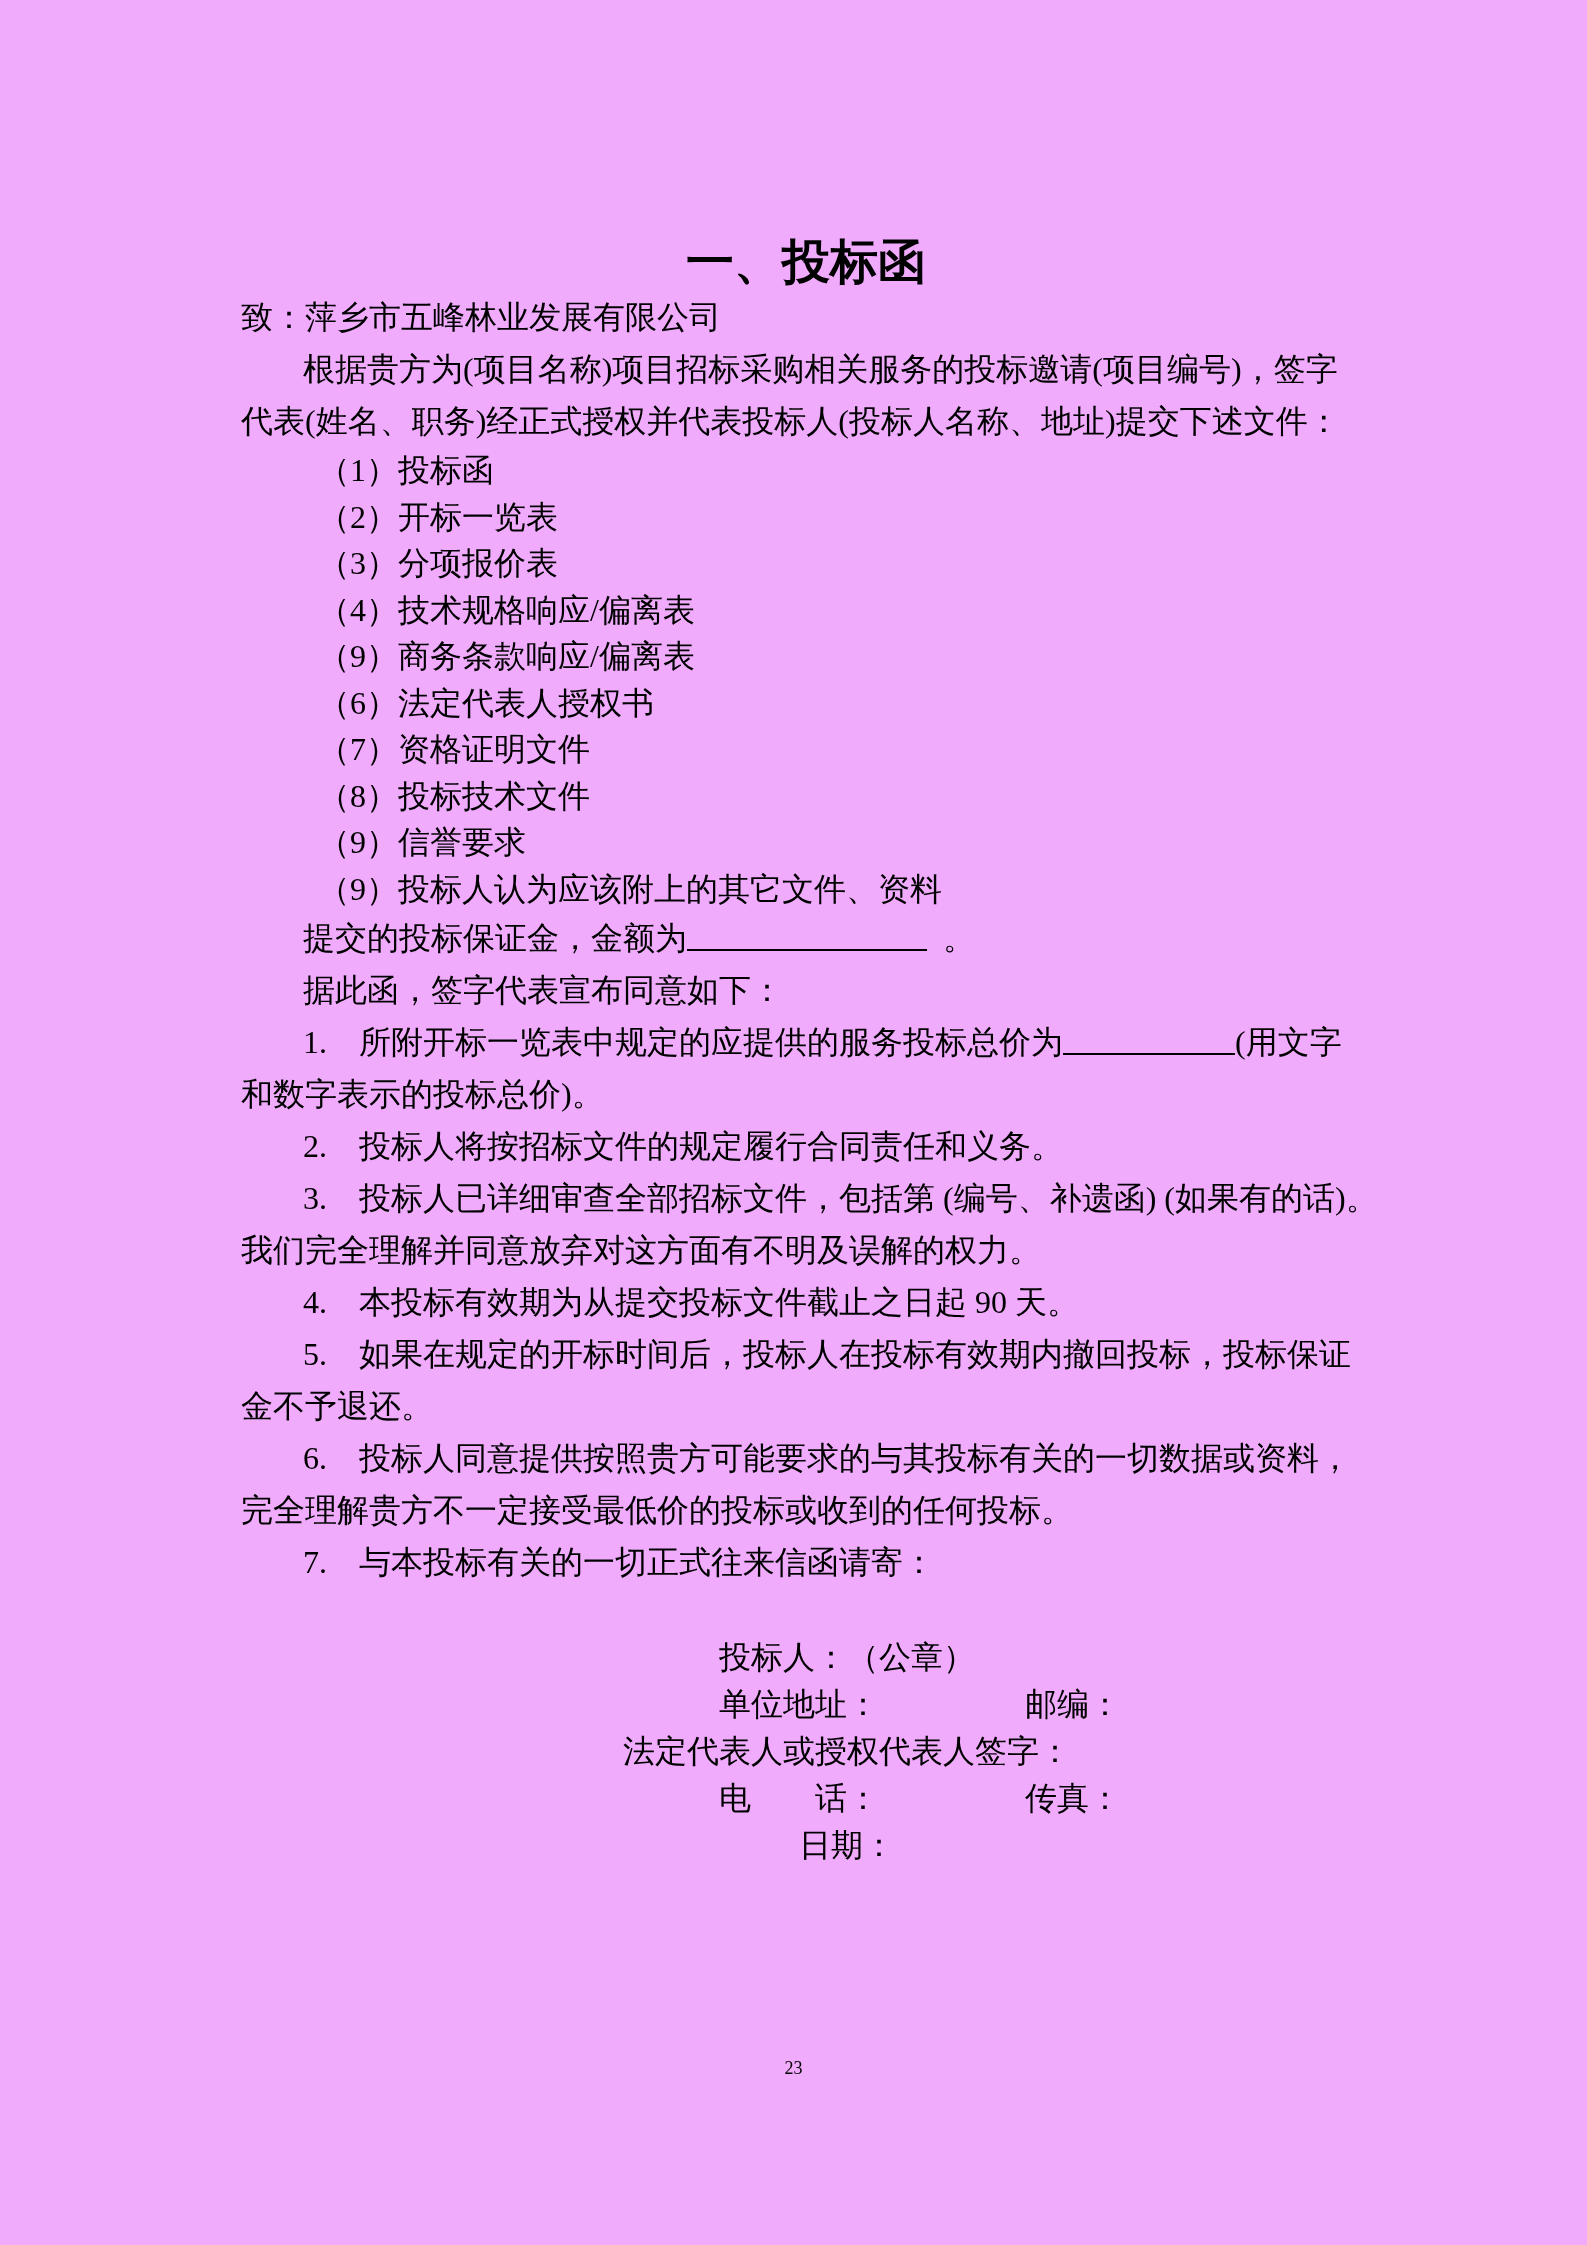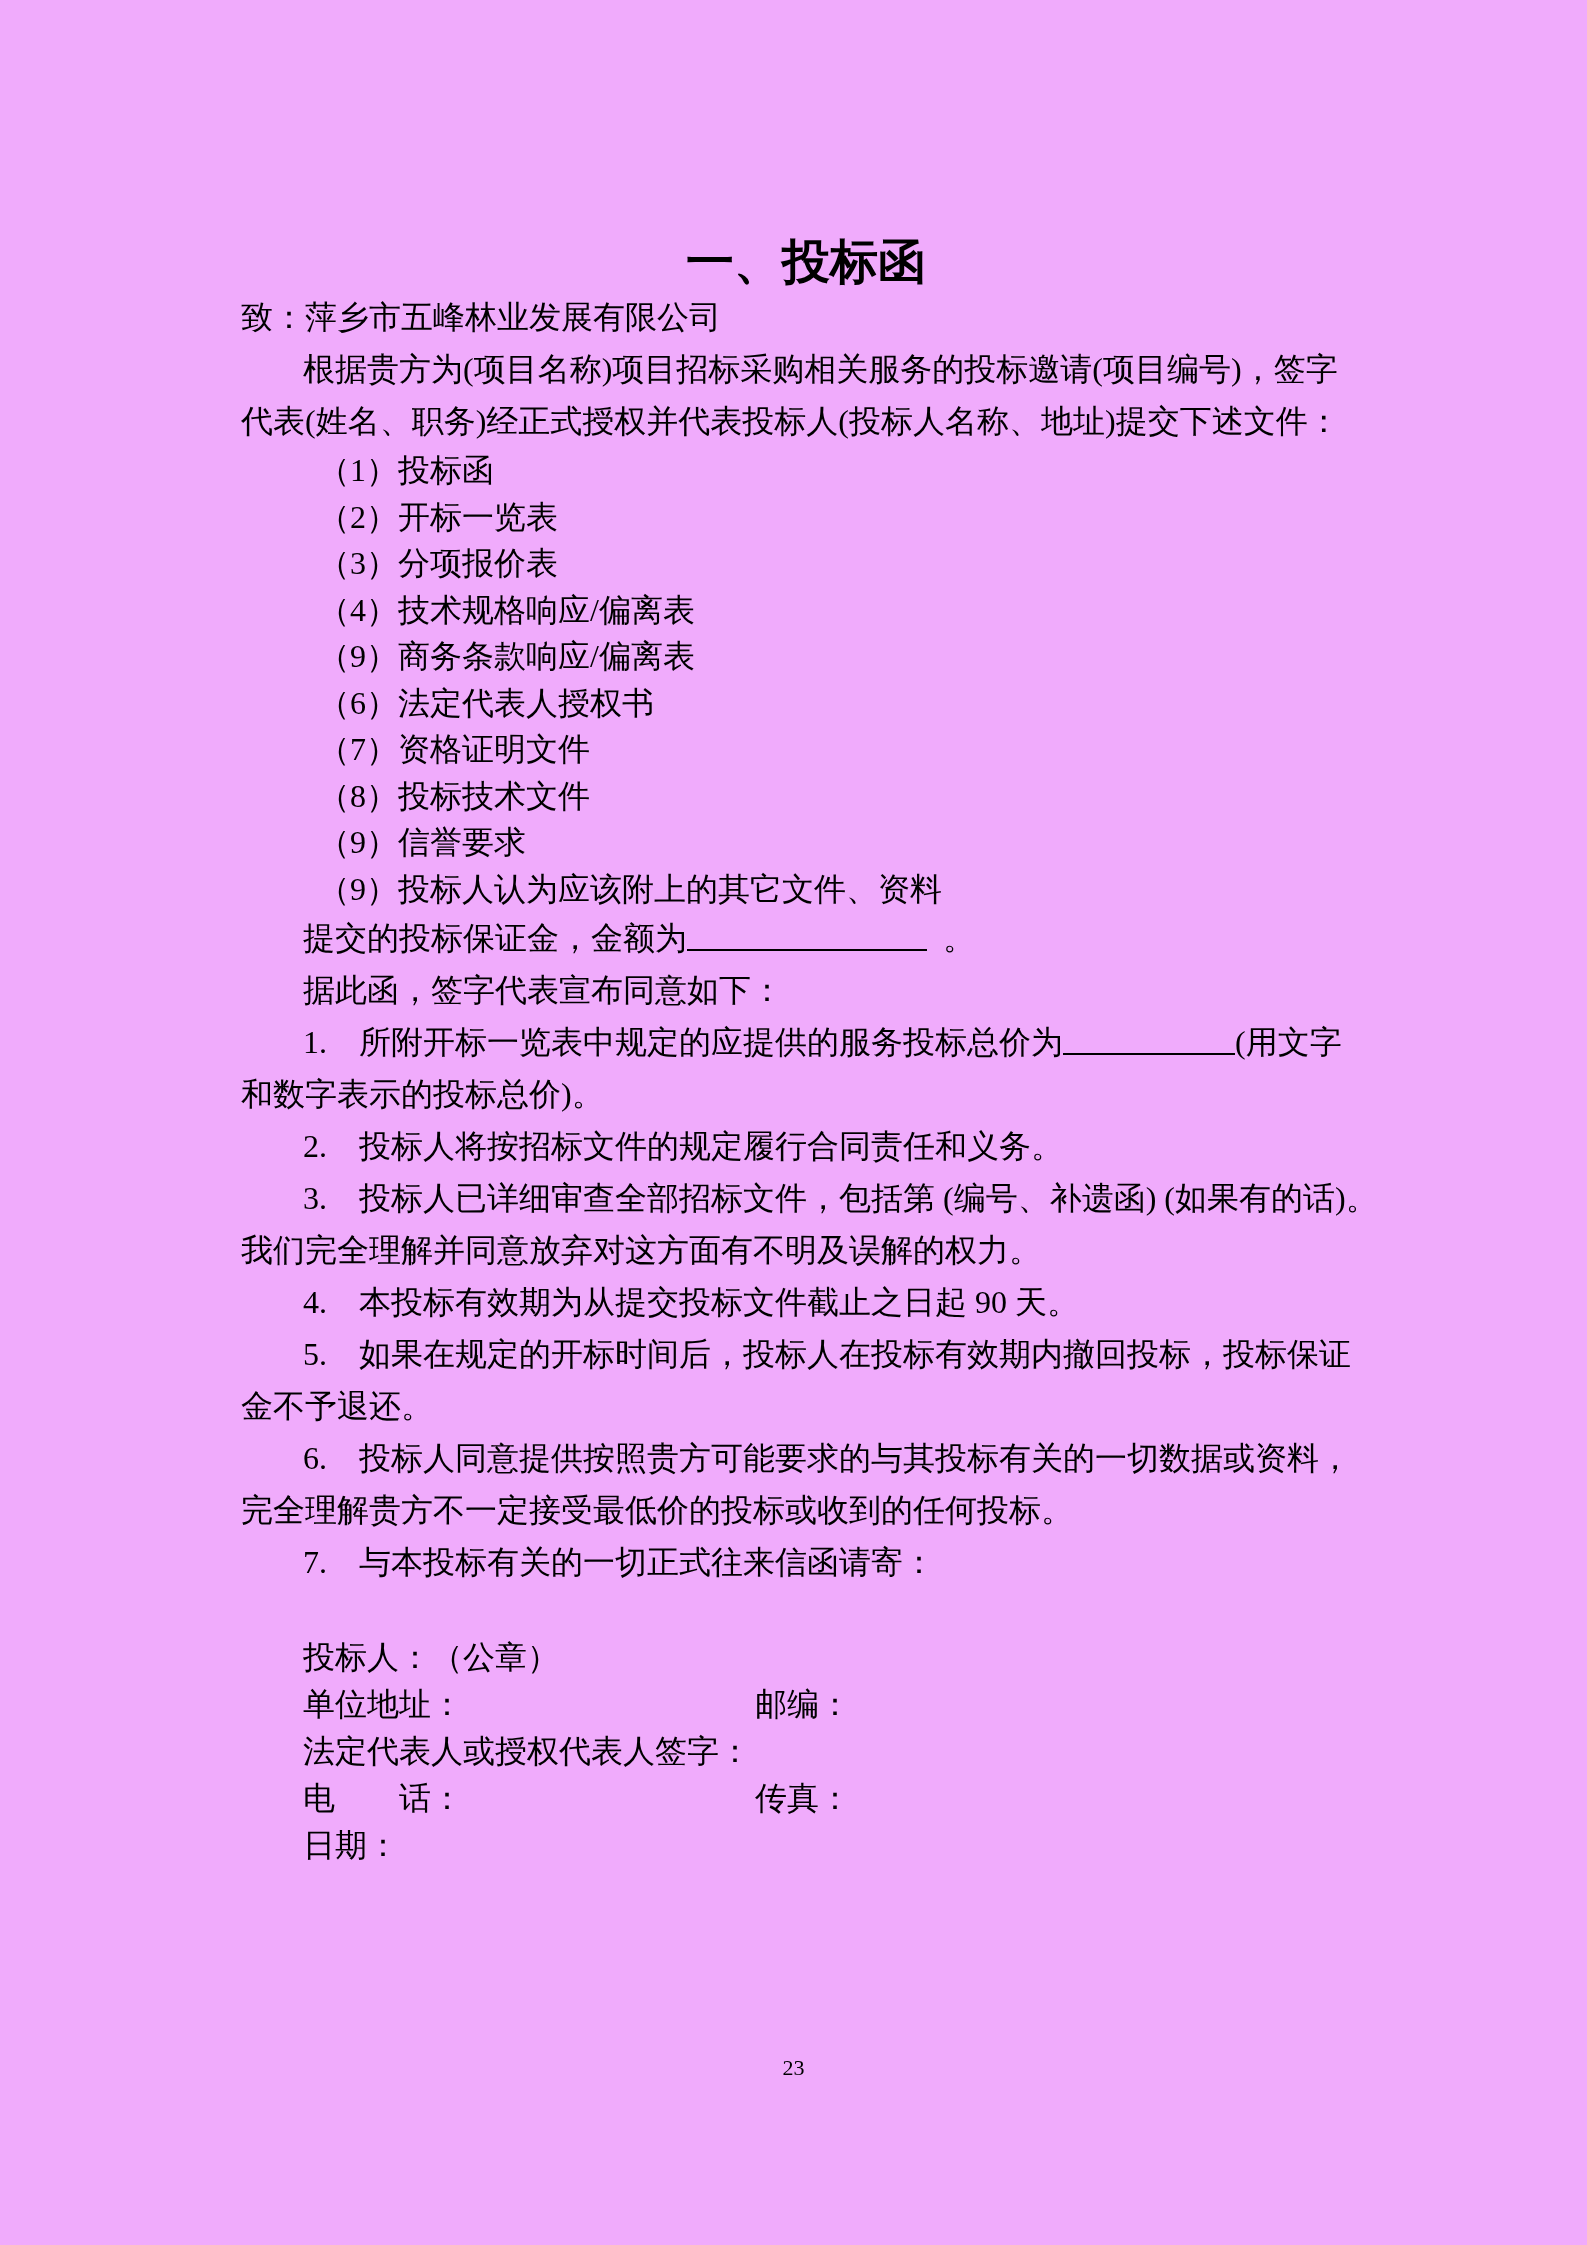--- a/index.html
+++ b/index.html
@@ -38,42 +38,42 @@
   .line {
     white-space: pre-wrap;
   }
   .p  { line-height: 52px; }
   .ind { text-indent: 62px; }
   .attachments { margin-bottom: 0; }
   .attachments .line {
     line-height: 46.5px;
     text-indent: 77px;
   }
-  .sig .line { line-height: 47px; }
+  .sig .line { line-height: 47px; text-align: center; }
   .spacer-line { height: 46px; }
   .blank {
     display: inline-block;
     border-bottom: 2px solid #000000;
     position: relative;
     top: 2px;
   }
   .blank-deposit { width: 240px; }
   .blank-price   { width: 172px; }
   .col-left {
     display: inline-block;
     width: 452px;
     text-indent: 0;
   }
   .footer {
     position: absolute;
     top: 2052px;
     left: 0;
     width: 1587px;
     text-align: center;
-    font-size: 22px;
+    font-size: 18px;
     line-height: 32px;
   }
 </style>
 </head>
 <body>
 
 <div class="page">
 
   <h1 class="title">一、投标函</h1>
 

